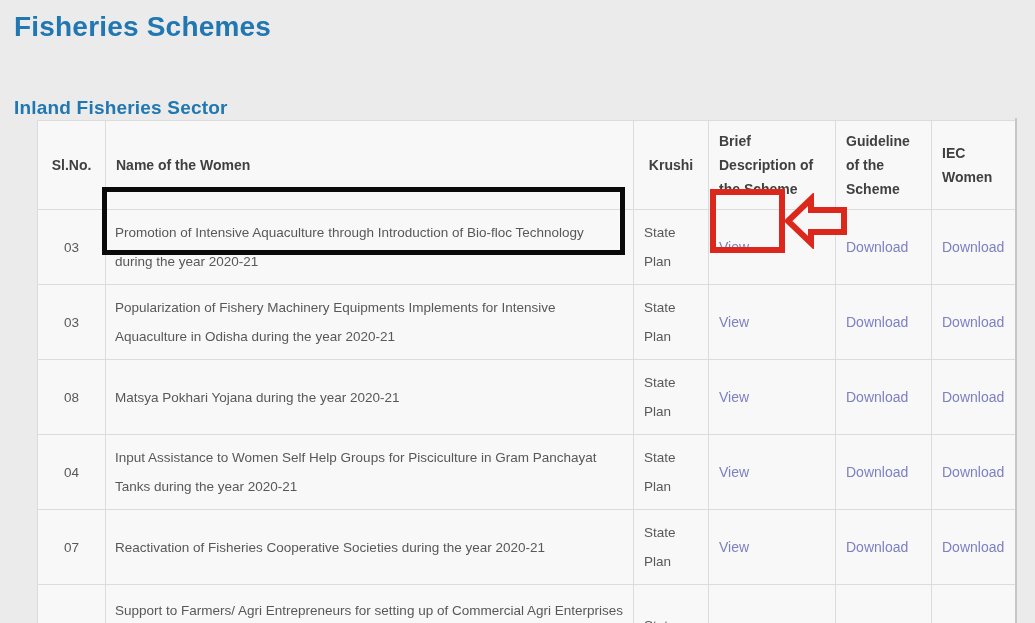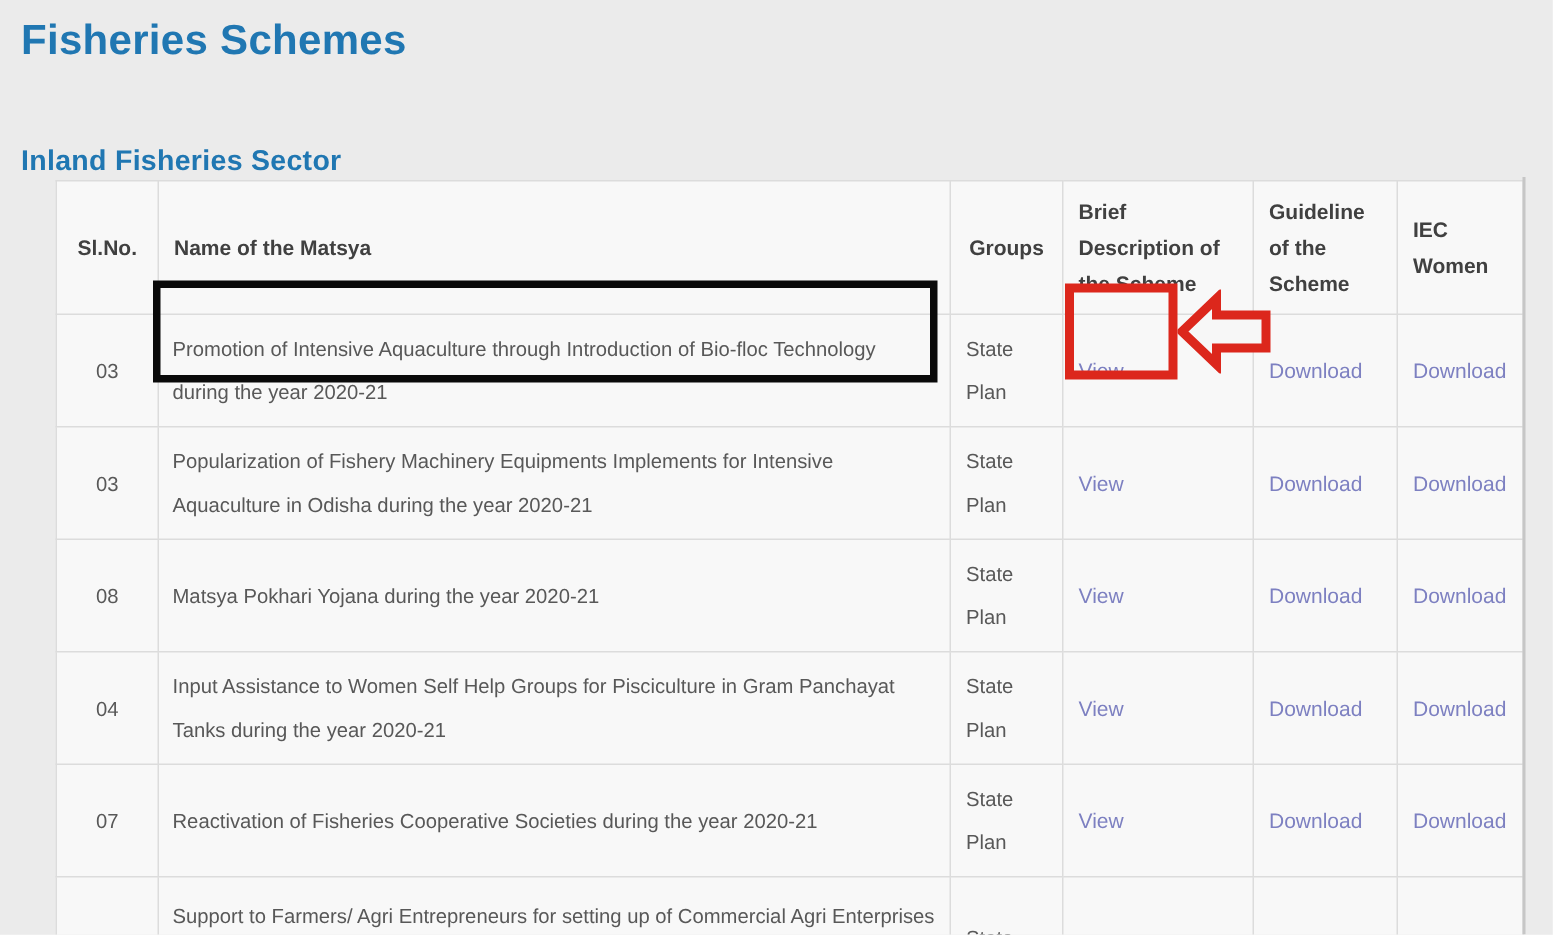--- a/index.html
+++ b/index.html
@@ -87,22 +87,22 @@
       <col class="c0">
         <col class="c1">
         <col class="c2">
         <col class="c3">
         <col class="c4">
         <col class="c5">
     </colgroup>
     <tbody>
         <tr class="hdr">
       <th class="center">Sl.No.</th>
-      <th>Name of the Matsya</th>
-      <th class="center">Groups</th>
+      <th>Name of the Women</th>
+      <th class="center">Krushi</th>
       <th>Brief Description of the Scheme</th>
       <th>Guideline of the Scheme</th>
       <th>IEC Women</th>
     </tr>
 
     <tr class="r">
       <td class="center">03</td>
       <td class="name">Promotion of Intensive Aquaculture through Introduction of Bio-floc Technology during the year 2020-21</td>
       <td>State Plan</td>
       <td><a class="tlink">View</a></td>

